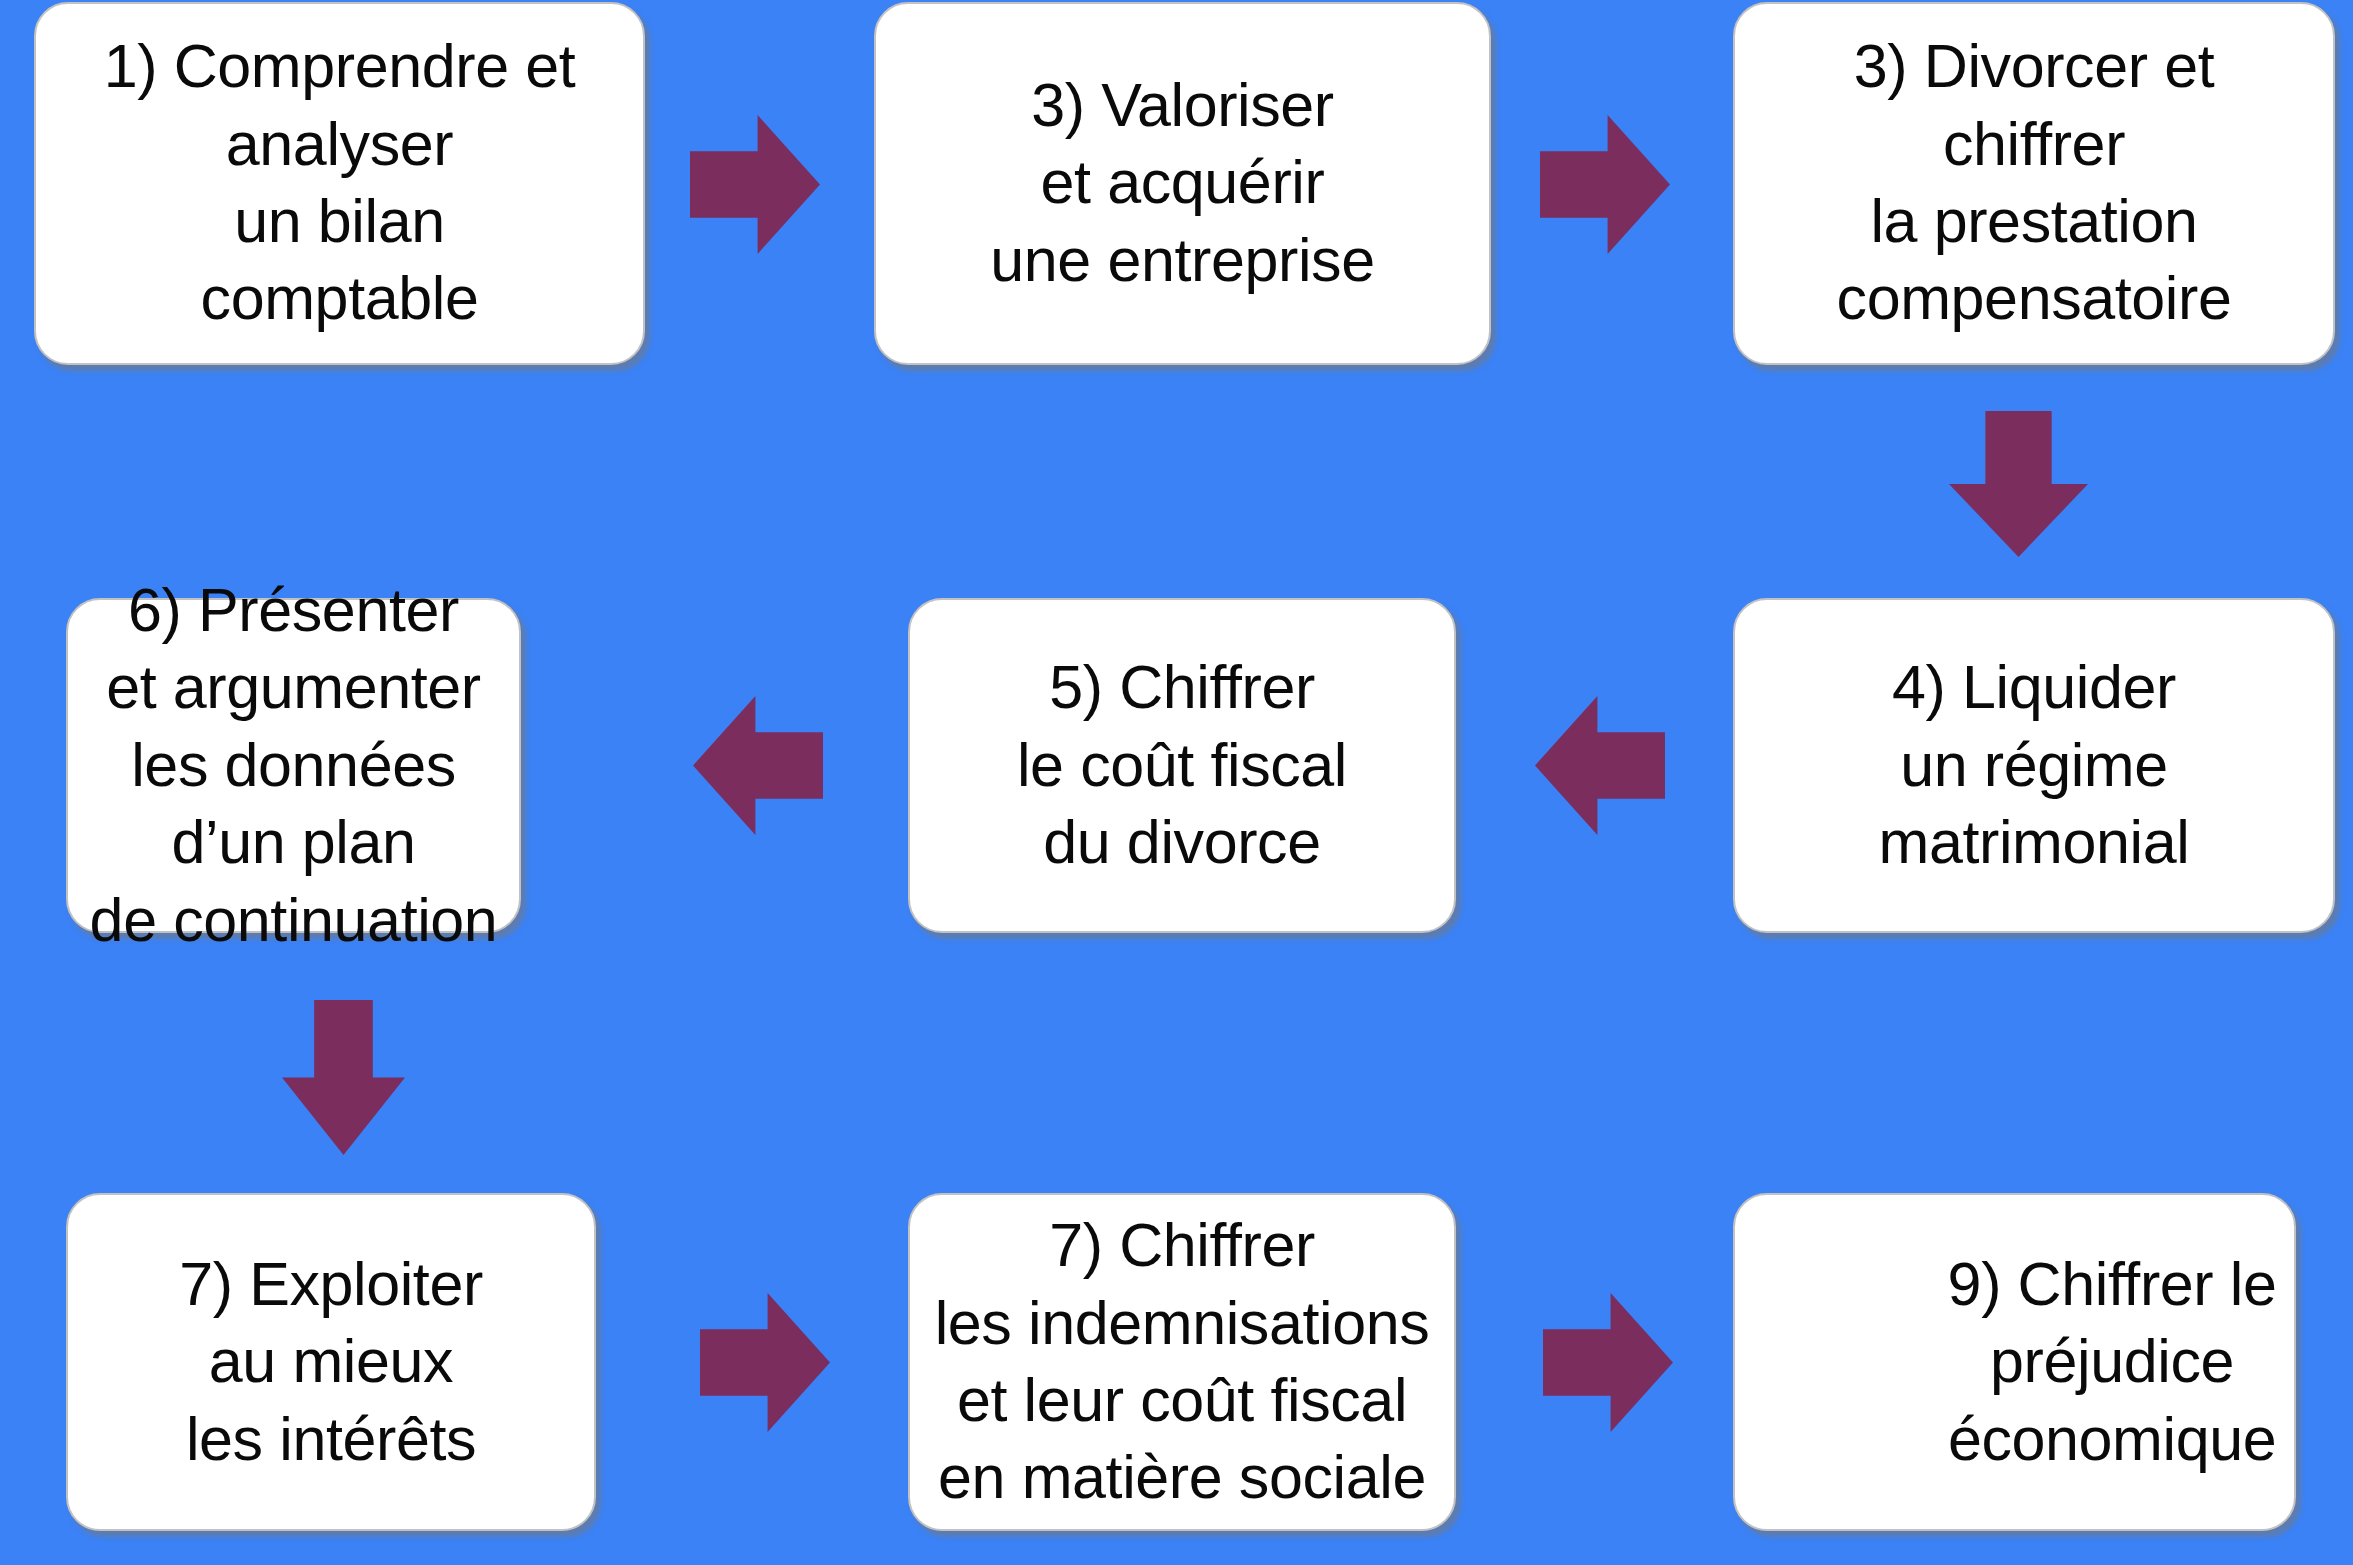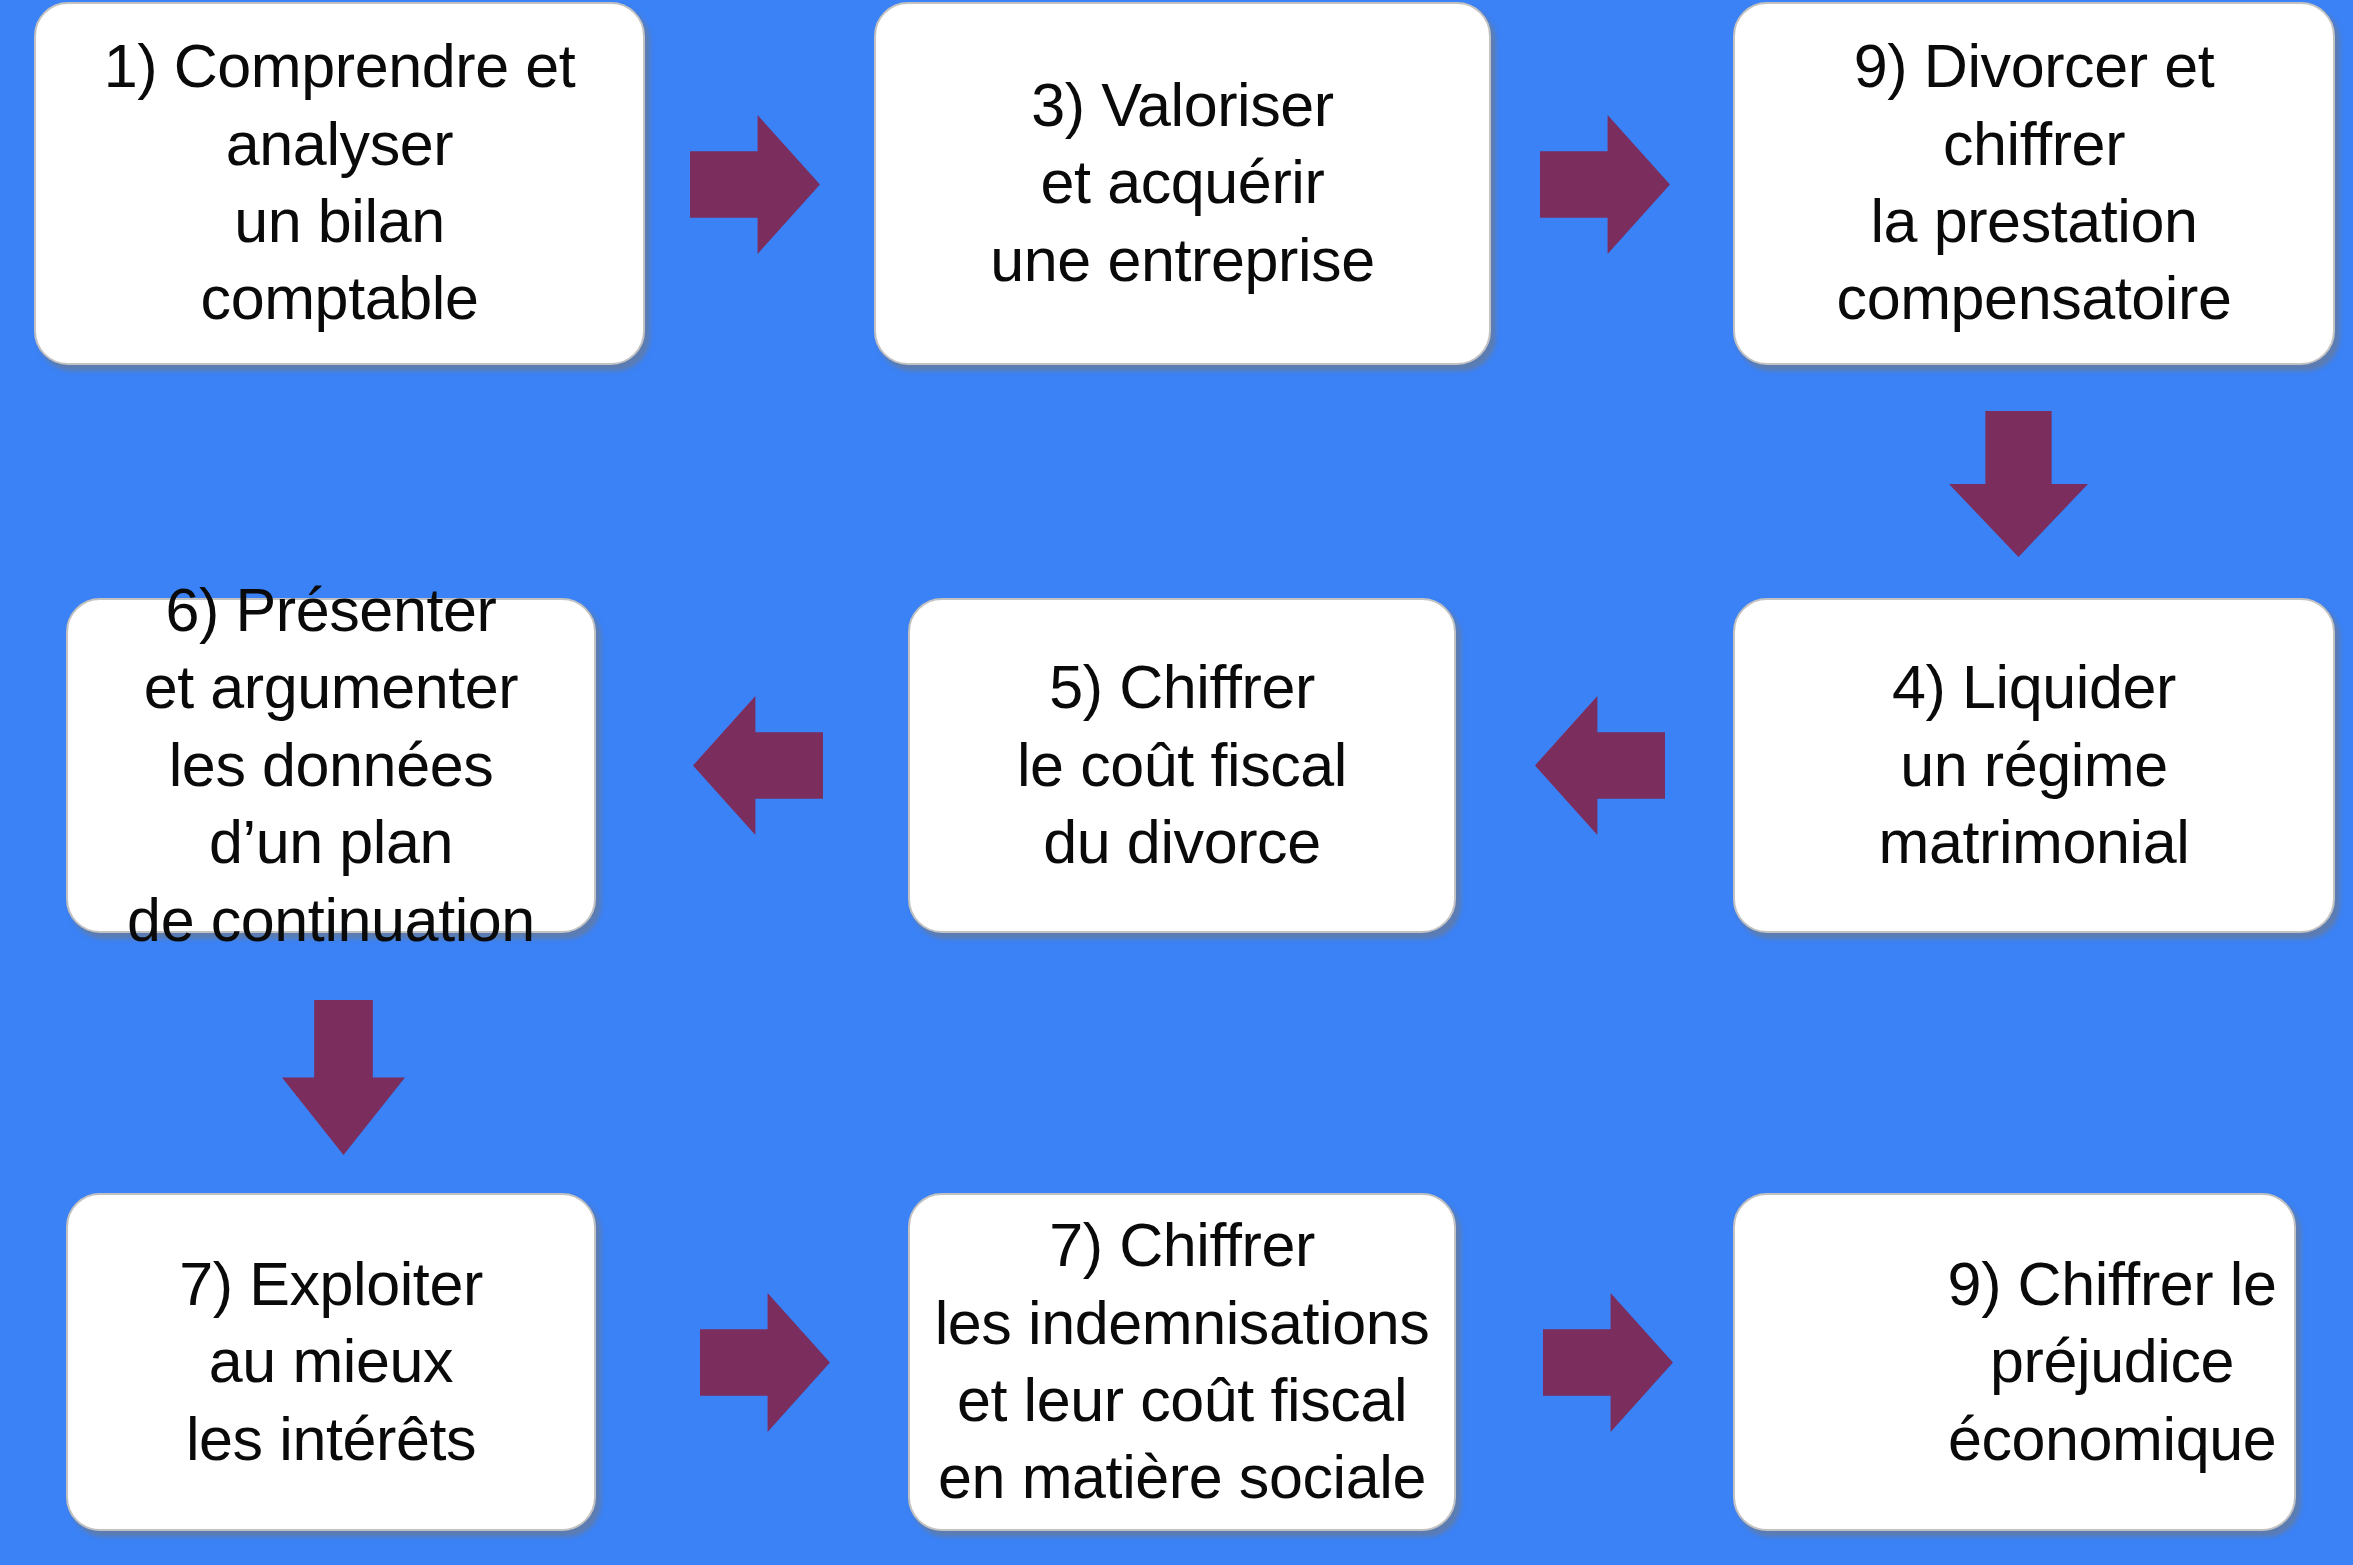--- a/index.html
+++ b/index.html
@@ -42,21 +42,21 @@
     letter-spacing: -0.4px;
     padding: 0 17.5px;
     white-space: pre-line;
   }
 
   
   #node-1 { left: 34px;   top: 1.5px;    width: 611px;  height: 363px; }
   #node-2 { left: 874px; top: 1.5px;    width: 617px;  height: 363px; }
   #node-3 { left: 1733px; top: 1.5px;    width: 602px;  height: 363px; }
   
-  #node-6 { left: 66px;   top: 598px;  width: 530px;  height: 335px; }
+  #node-6 { left: 66px;   top: 598px;  width: 455px;  height: 335px; }
   #node-5 { left: 908px; top: 598px;  width: 548px;  height: 335px; }
   #node-4 { left: 1733px; top: 598px;  width: 602px;  height: 335px; }
   
   #node-7 { left: 66px;   top: 1193px; width: 530px;  height: 338px; }
   #node-8 { left: 908px; top: 1193px; width: 548px;  height: 338px; }
   #node-9 { left: 1733px; top: 1193px; width: 563px;  height: 338px; justify-content: flex-end; }
 
   
   .arrow {
     position: absolute;
@@ -96,21 +96,21 @@
 une entreprise</div>
   </div>
 
   <div class="arrow" id="arrow-2-3">
     <svg viewBox="0 0 100 107" preserveAspectRatio="none" aria-hidden="true">
       <polygon points="0,28 52,28 52,0 100,53.5 52,107 52,79 0,79" fill="#7B2D5E"></polygon>
     </svg>
   </div>
 
   <div class="node" id="node-3">
-    <div class="label">9) Divorcer et
+    <div class="label">3) Divorcer et
 chiffrer
 la prestation
 compensatoire</div>
   </div>
 
   <div class="arrow" id="arrow-3-4">
     <svg viewBox="0 0 107 100" preserveAspectRatio="none" aria-hidden="true">
       <polygon points="28,0 79,0 79,50 107,50 53.5,100 0,50 28,50" fill="#7B2D5E"></polygon>
     </svg>
   </div>

